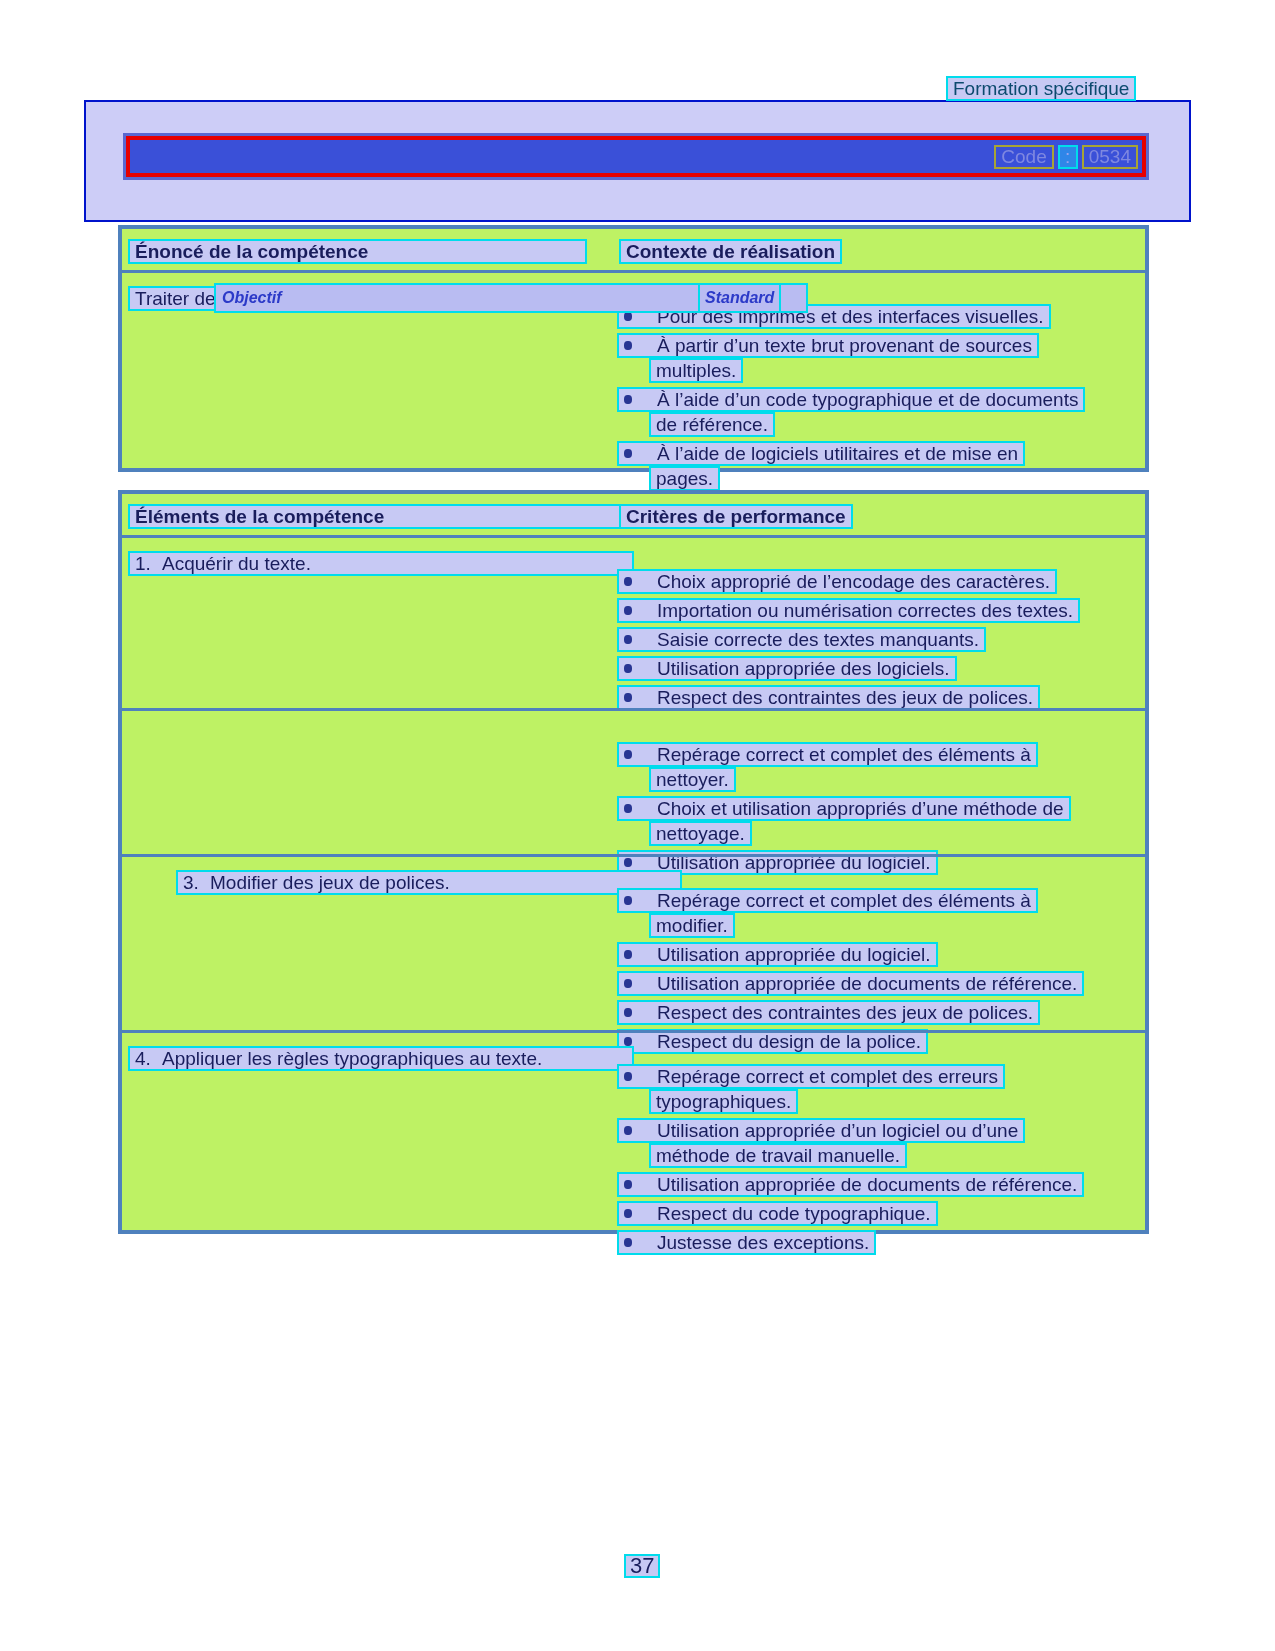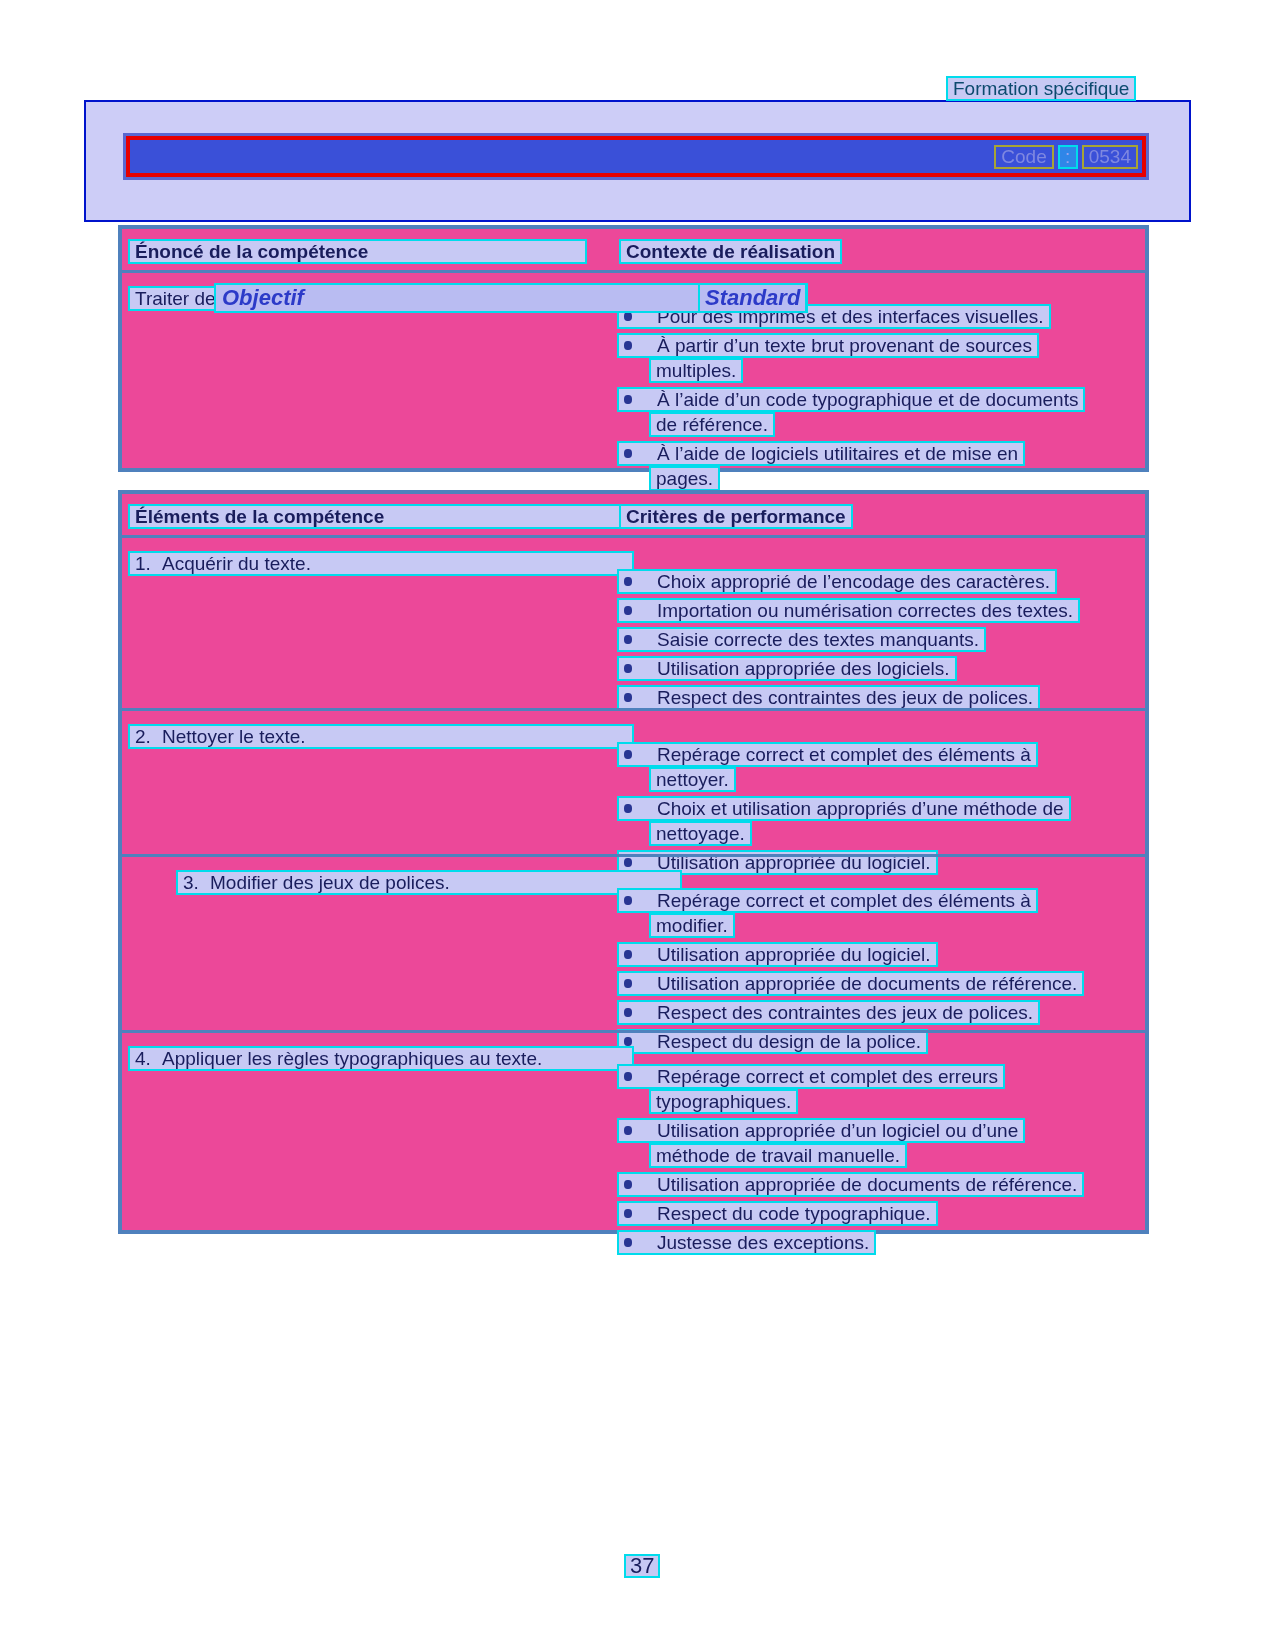--- a/index.html
+++ b/index.html
@@ -50,32 +50,32 @@
     display:inline-block;border:2px solid var(--c-hl-border);background:#2f86e8;
     color:#9aa4ec;font-size:19px;line-height:20px;height:24px;box-sizing:border-box;
     width:20px;text-align:center;margin:0 1px;
   }
   #code-group{margin-right:4px;display:flex;align-items:center;gap:3px;}
   #objectif-band{
     position:absolute;left:128px;top:181px;width:590px;height:26px;z-index:2;
     background:#b9bcf2;border:2px solid var(--c-hl-border);box-sizing:content-box;
   }
   #objectif-band .headline{
-    font-size:22px;font-weight:bold;font-style:italic;color:var(--c-accent);
+    font-size:16px;font-weight:bold;font-style:italic;color:var(--c-accent);
     line-height:26px;white-space:nowrap;
   }
   #objectif-label{position:absolute;left:6px;top:0;}
   #standard-box{
     position:absolute;left:482px;top:-2px;height:26px;line-height:26px;
     border:2px solid var(--c-hl-border);padding:0 5px;background:#b9bcf2;
   }
   
   .ctable{
     position:absolute;left:118px;width:1031px;box-sizing:border-box;
-    border:4px solid var(--c-table-border);background:#ec4899;
+    border:4px solid var(--c-table-border);background:#bef264;
   }
   #table1{top:225px;height:247px;}
   #table2{top:490px;}
   .thead{
     height:44px;box-sizing:border-box;border-bottom:3px solid var(--c-table-border);
     padding-top:10px;position:relative;
   }
   .hband{margin-left:6px;font-weight:bold;}
   #table1 .hband{width:459px;}
   #table2 .hband{width:505px;}
@@ -173,21 +173,20 @@
           </div>
           <div class="bitem">
             <div class="bl"><span class="hl first"><span class="bullet"></span><span>Utilisation appropriée des logiciels.</span></span></div>
           </div>
           <div class="bitem">
             <div class="bl"><span class="hl first"><span class="bullet"></span><span>Respect des contraintes des jeux de polices.</span></span></div>
           </div>
         </div>
   </div>
       <div class="trow r1">
-    <span class="hl band"><span class="num">2.</span><span class="ltext">Nettoyer le texte.</span></span>
     <div class="cell-right">
           <div class="bitem">
             <div class="bl"><span class="hl first"><span class="bullet"></span><span>Repérage correct et complet des éléments à</span></span></div>
             <div class="bl cont"><span class="hl"><span>nettoyer.</span></span></div>
           </div>
           <div class="bitem">
             <div class="bl"><span class="hl first"><span class="bullet"></span><span>Choix et utilisation appropriés d’une méthode de</span></span></div>
             <div class="bl cont"><span class="hl"><span>nettoyage.</span></span></div>
           </div>
           <div class="bitem">

